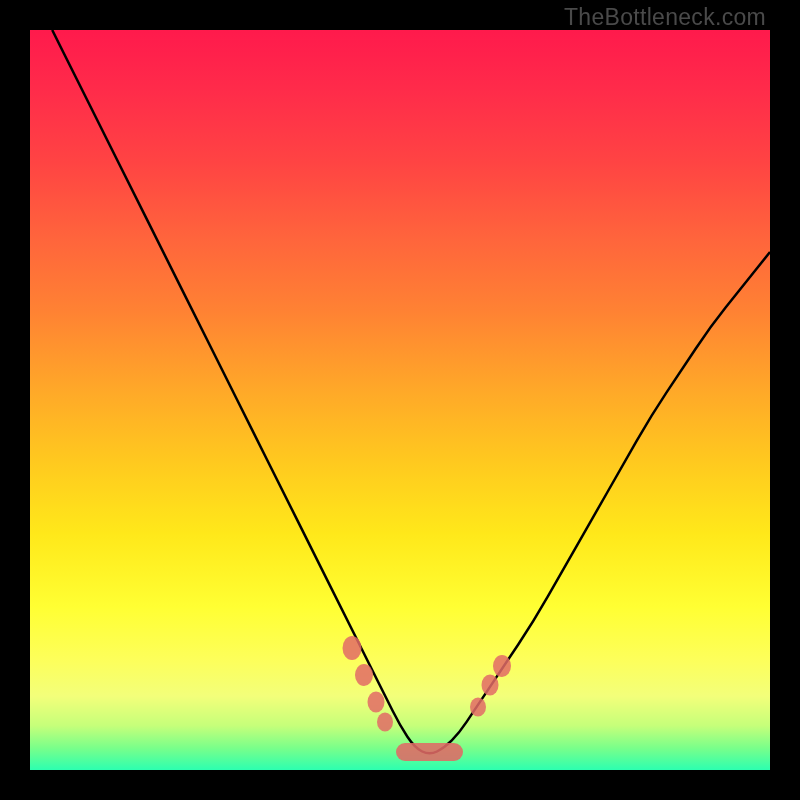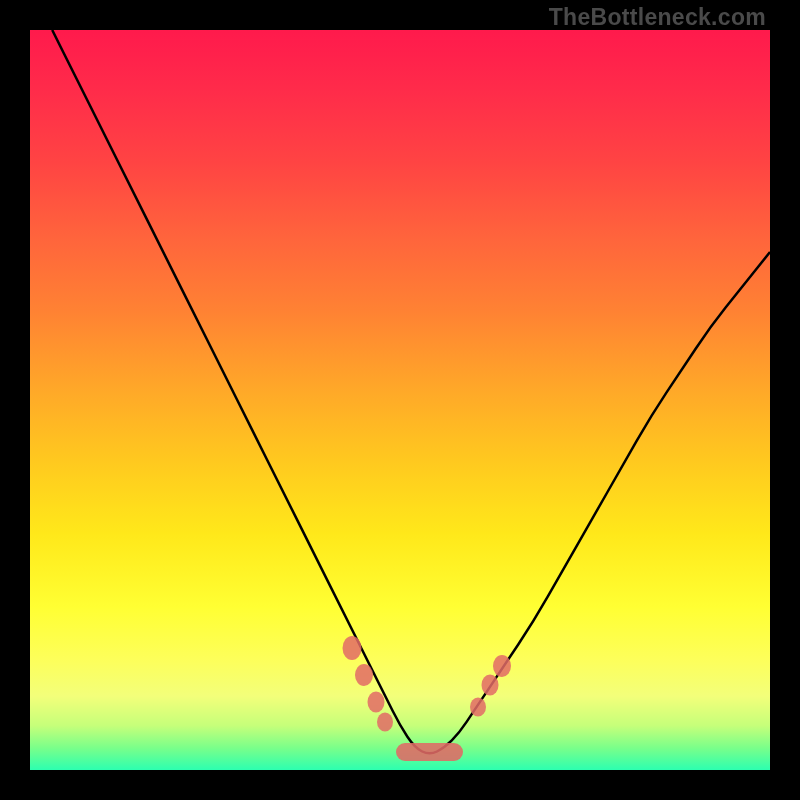--- a/index.html
+++ b/index.html
@@ -41,21 +41,21 @@
       #2cffb0 100%
     );
     overflow: hidden;
   }
   .watermark {
     position: absolute;
     top: 4px;
     right: 34px;
     color: #4a4a4a;
     font-size: 23px;
-    font-weight: 700;
+    font-weight: 400;
     letter-spacing: 0.3px;
     z-index: 10;
   }
   svg.curve {
     position: absolute;
     left: 0;
     top: 0;
     width: 740px;
     height: 740px;
   }

